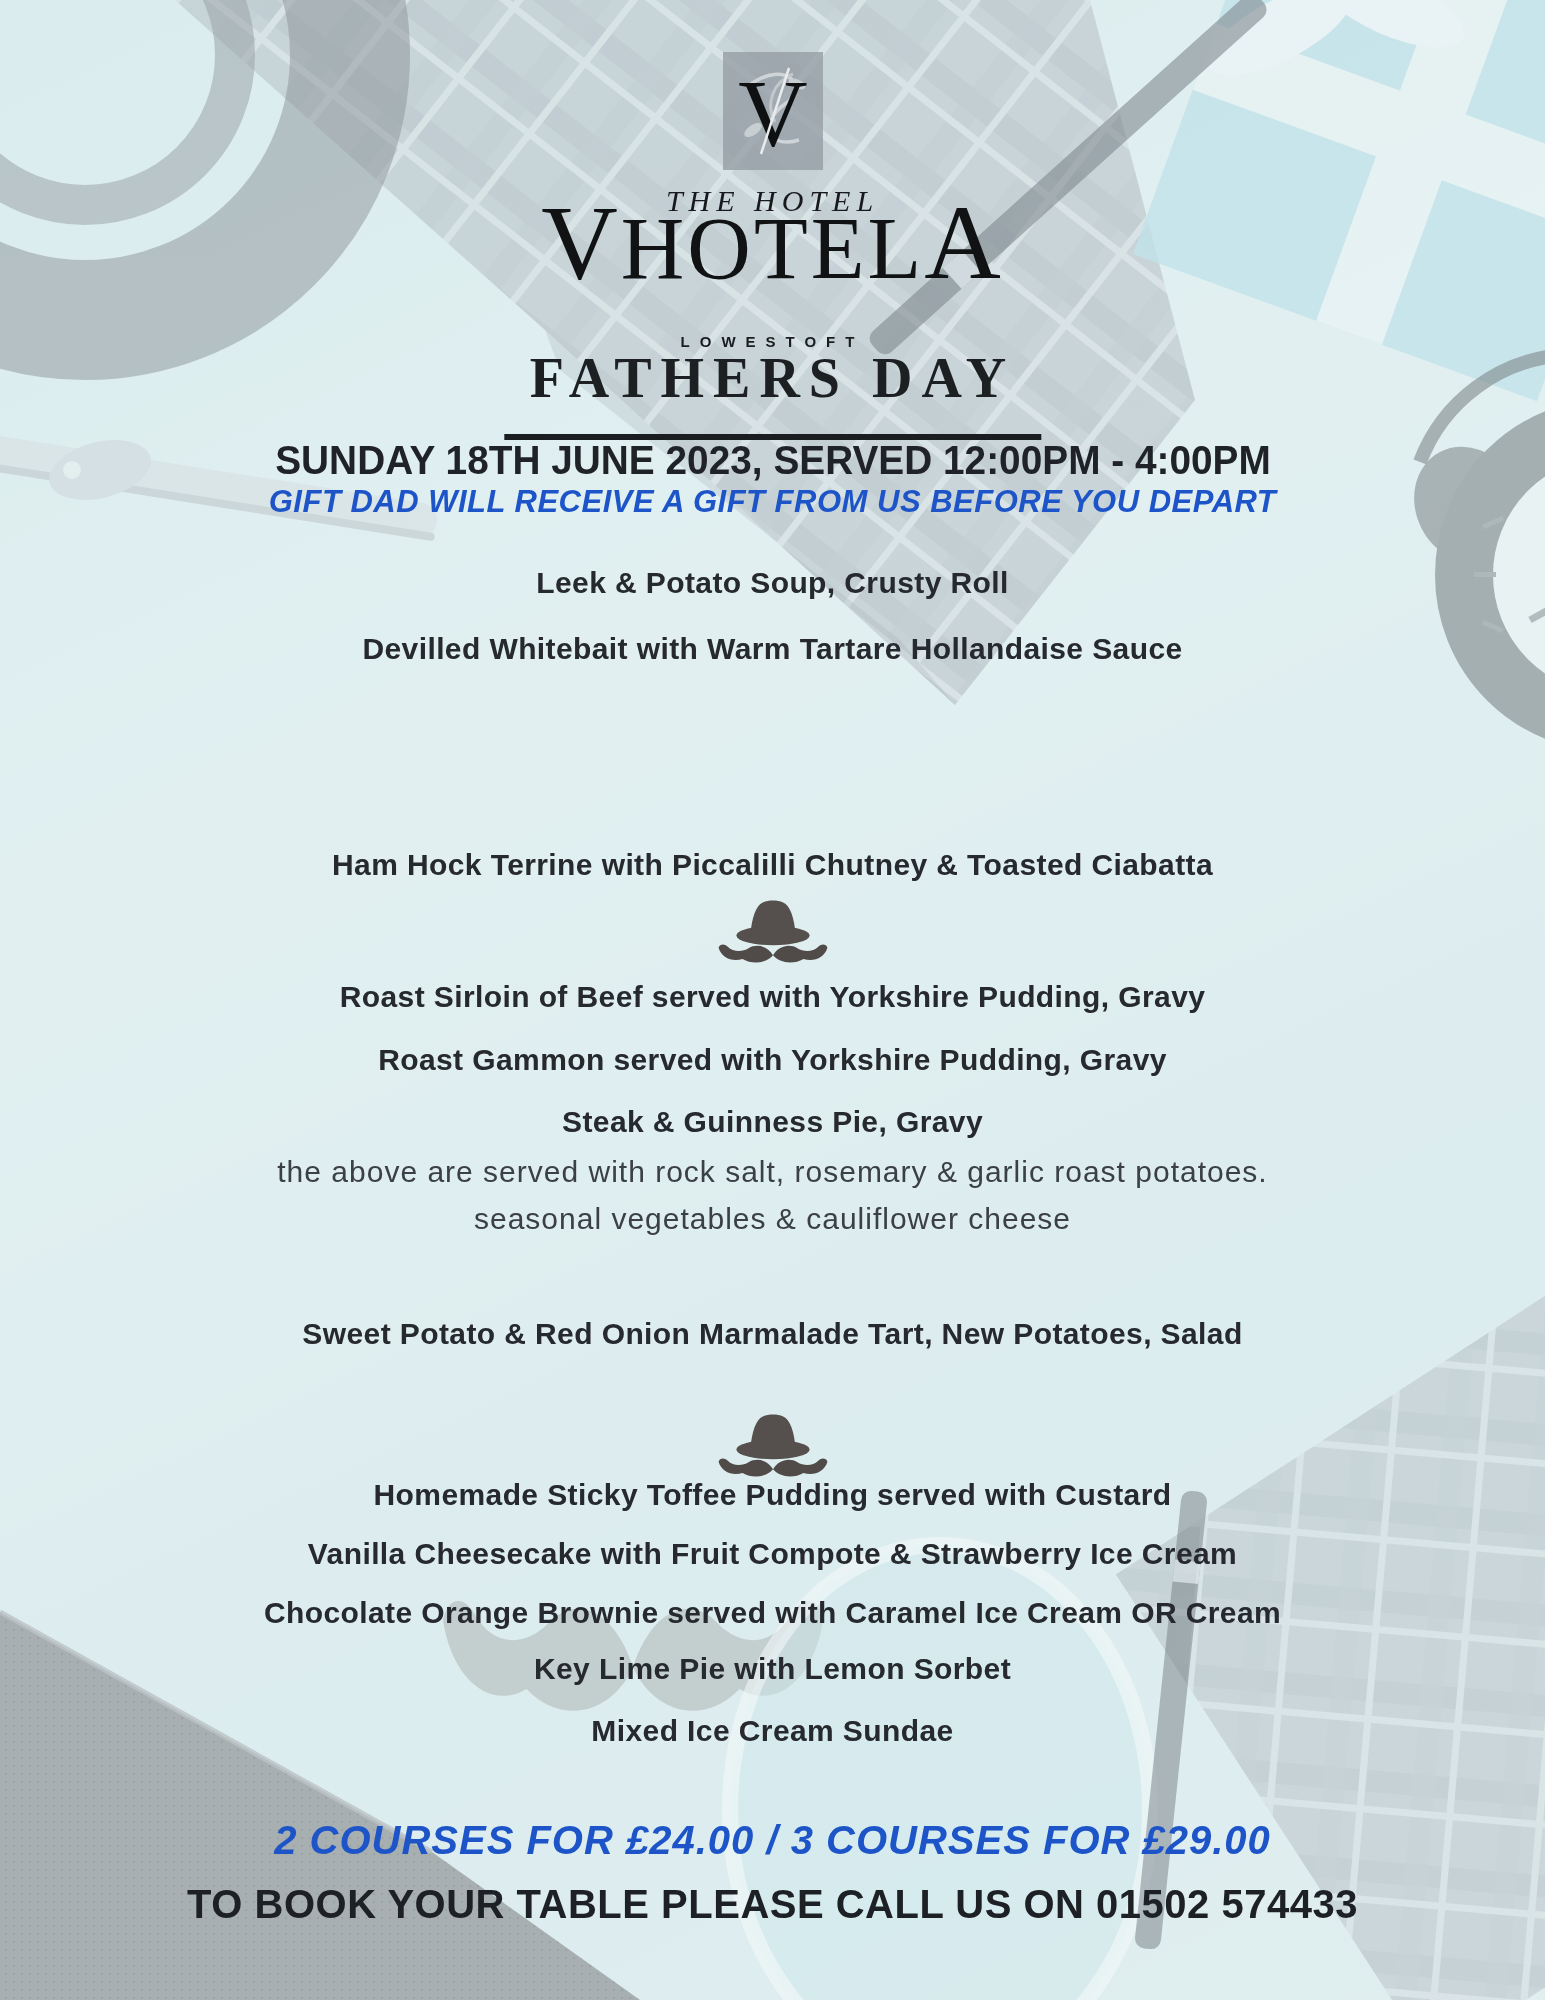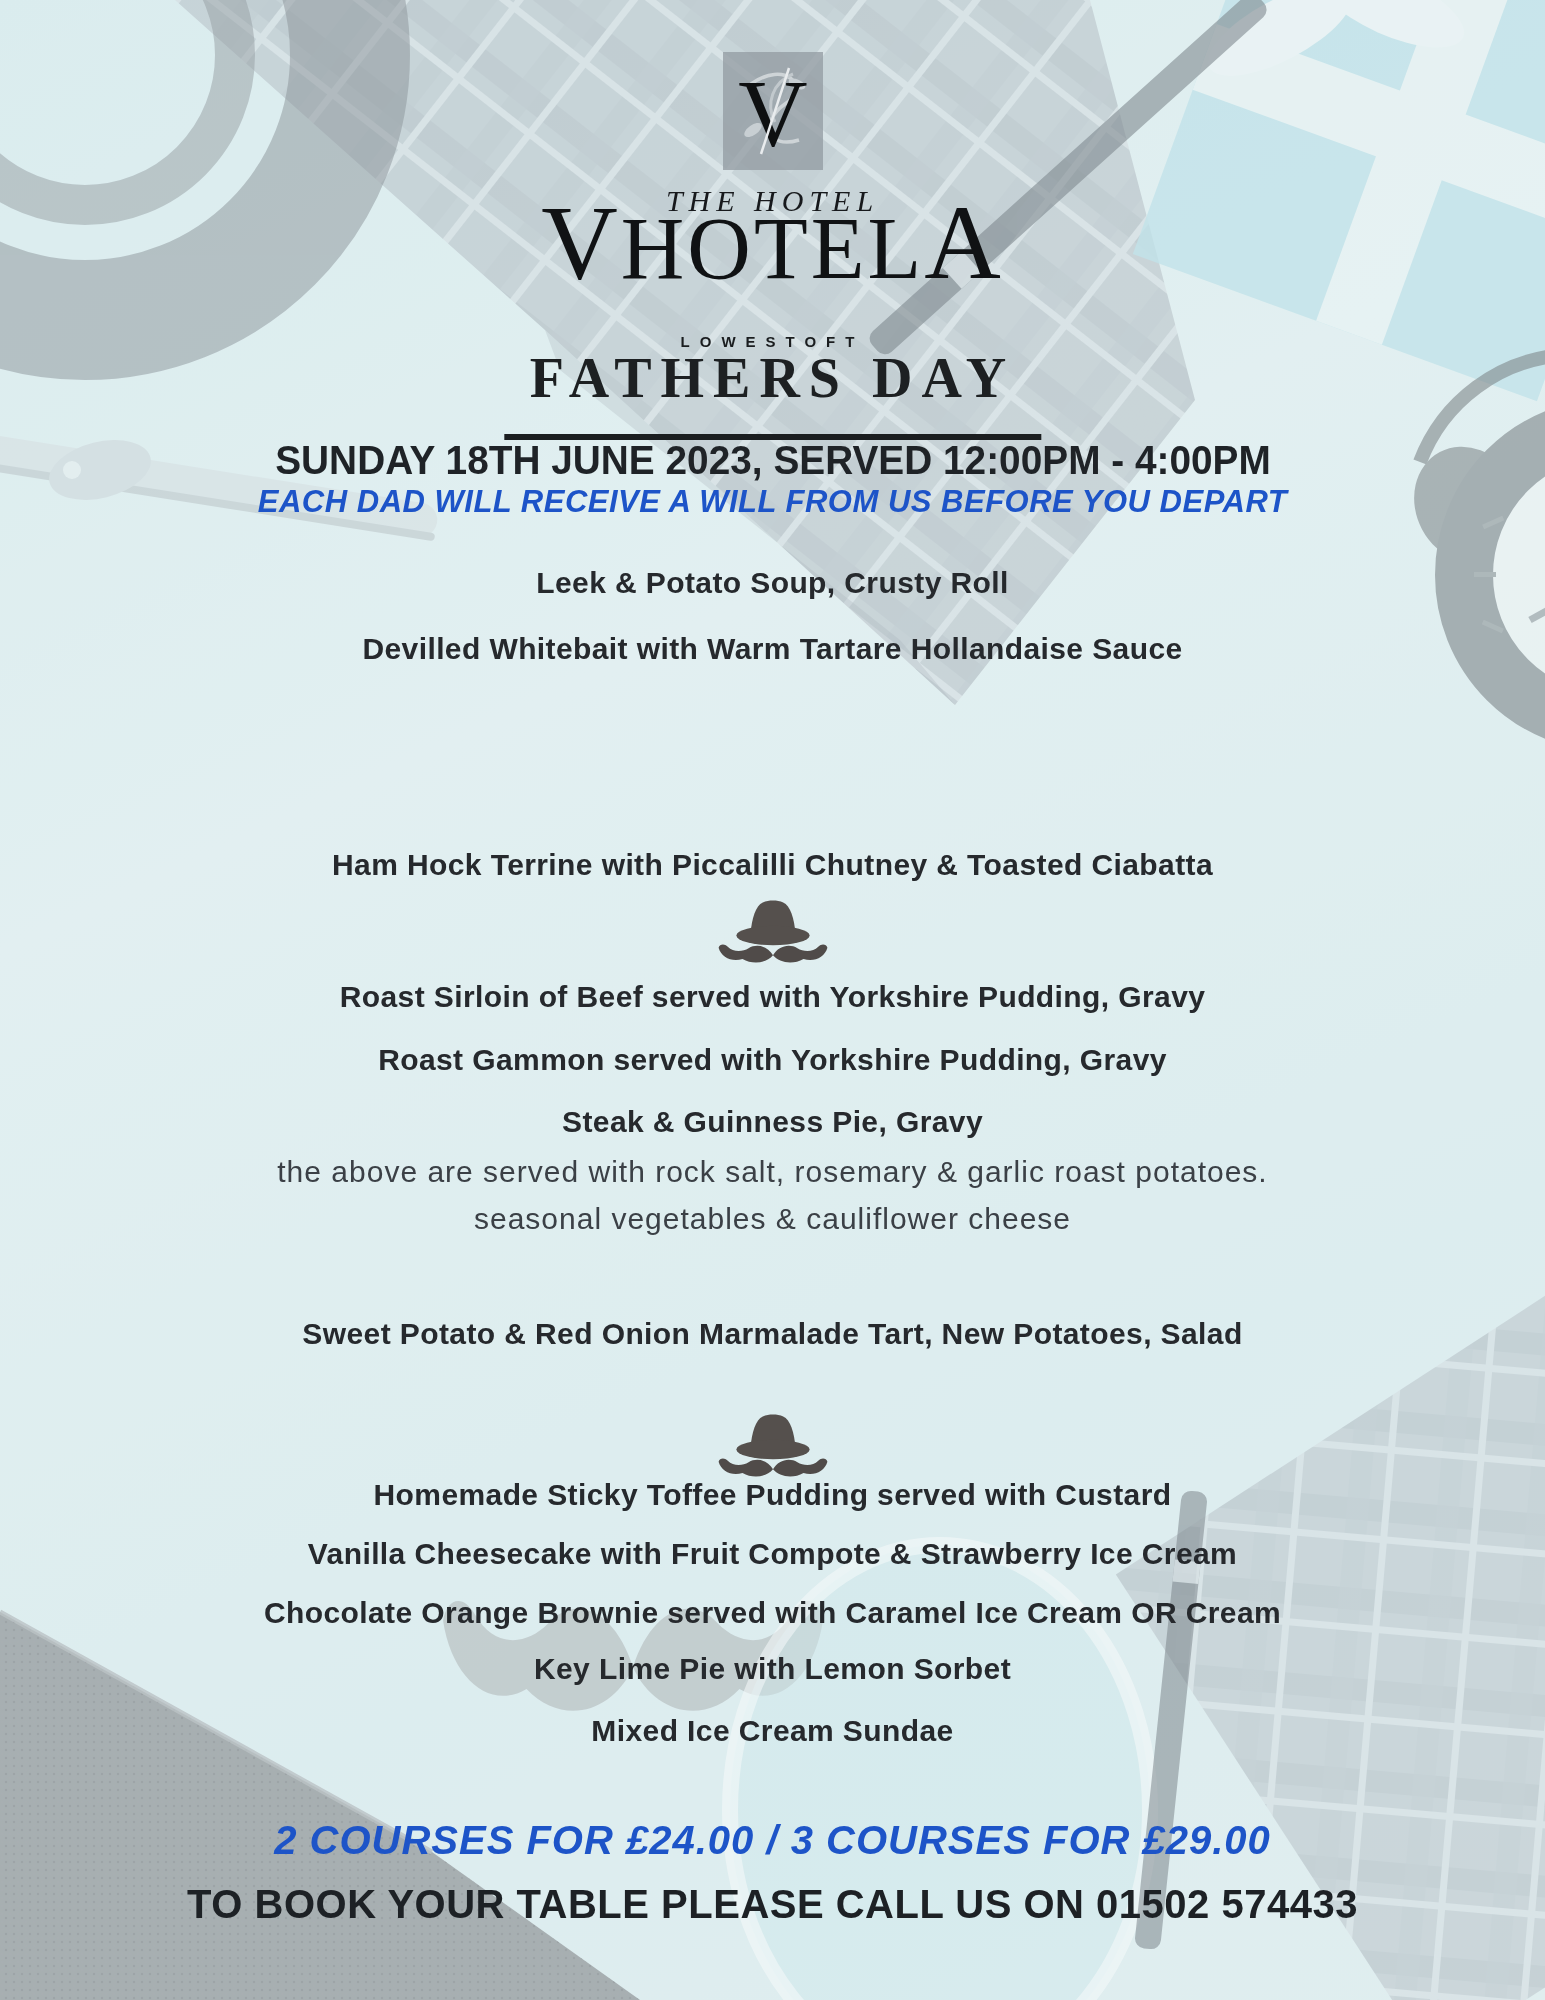--- a/index.html
+++ b/index.html
@@ -135,21 +135,21 @@
         <text x="50" y="94" text-anchor="middle" font-family="Liberation Serif, DejaVu Serif, serif" font-size="96" fill="#0e1011">V</text>
         <line x1="66" y1="16" x2="38" y2="102" stroke="#e9ecee" stroke-width="2.5"></line>
       </svg>
     </div>
     <div class="line serif hotel-prefix">THE HOTEL</div>
     <div class="line serif victoria"><span class="cap">V</span><span>HOTEL</span><span class="cap">A</span></div>
     <div class="line lowestoft">LOWESTOFT</div>
 
     <div class="line serif title">FATHERS DAY</div>
     <div class="line subtitle">SUNDAY 18TH JUNE 2023, SERVED 12:00PM - 4:00PM</div>
-    <div class="line blue gift-note">EACH DAD WILL RECEIVE A WILL FROM US BEFORE YOU DEPART</div>
+    <div class="line blue gift-note">GIFT DAD WILL RECEIVE A GIFT FROM US BEFORE YOU DEPART</div>
 
     <div class="line item" style="top:566px">Leek &amp; Potato Soup, Crusty Roll</div>
     <div class="line item" style="top:632px">Devilled Whitebait with Warm Tartare Hollandaise Sauce</div>
     <div class="line item" style="top:848px">Ham Hock Terrine with Piccalilli Chutney &amp; Toasted Ciabatta</div>
 
     <svg class="divider" style="top:888px" viewBox="0 0 120 92">
       <path d="M38 44 C39 30 43 17 50 14 C56 11.5 64 11.5 70 14 C77 17 81 30 82 44 Z" fill="#55504d"></path>
       <ellipse cx="60" cy="46.5" rx="36" ry="9.5" fill="#55504d"></ellipse>
       <path d="M60 66 C55 57 44 54 36 59 C30 62.5 21 63 15.5 57.5 C12 54 7.5 55 6.5 58.5 C9 68 20 73 30 69.5 C40 75.5 54 73.5 60 66 Z" fill="#504b49"></path>
       <path d="M60 66 C65 57 76 54 84 59 C90 62.5 99 63 104.5 57.5 C108 54 112.5 55 113.5 58.5 C111 68 100 73 90 69.5 C80 75.5 66 73.5 60 66 Z" fill="#504b49"></path>

